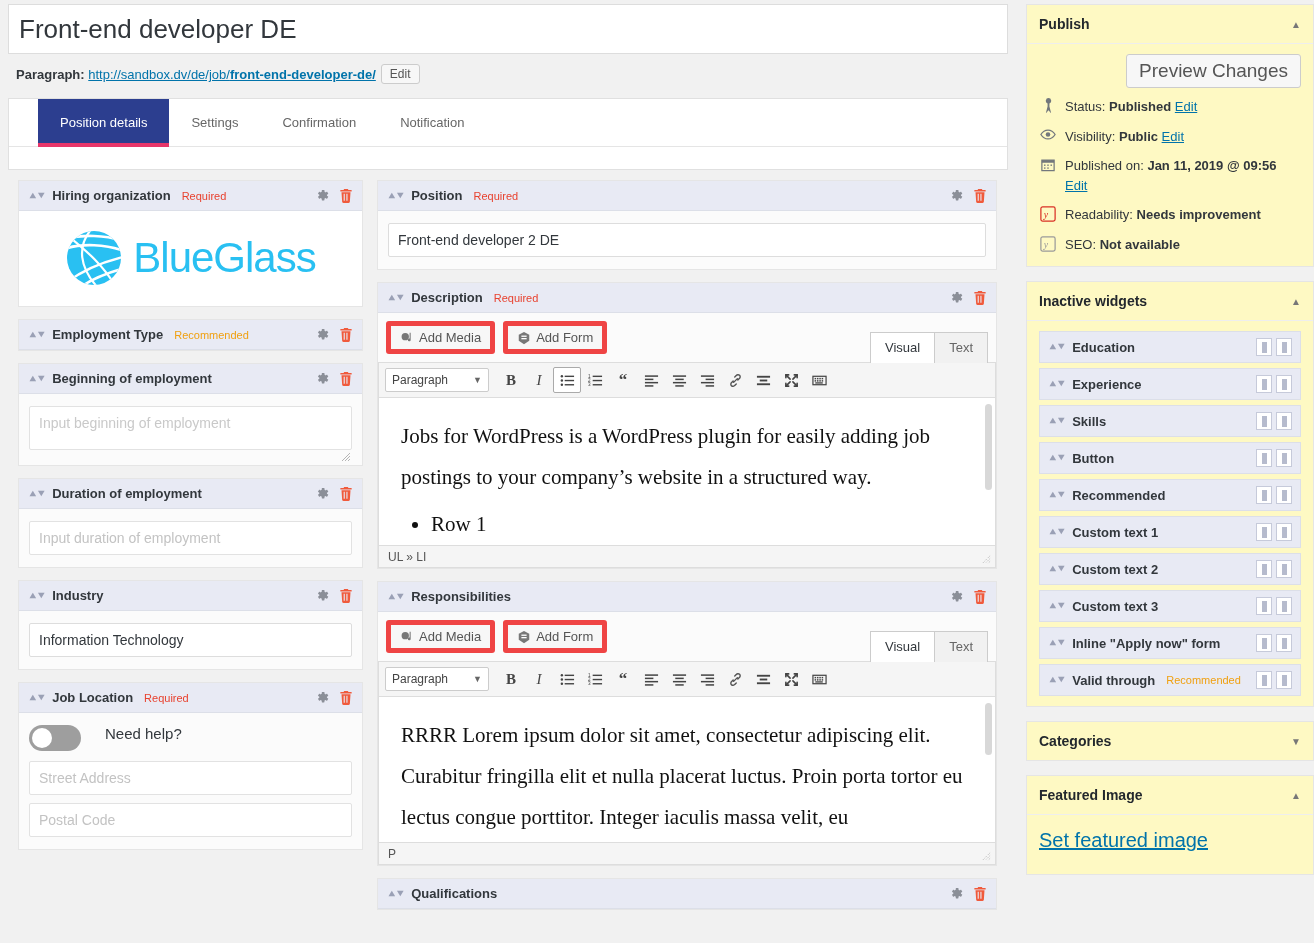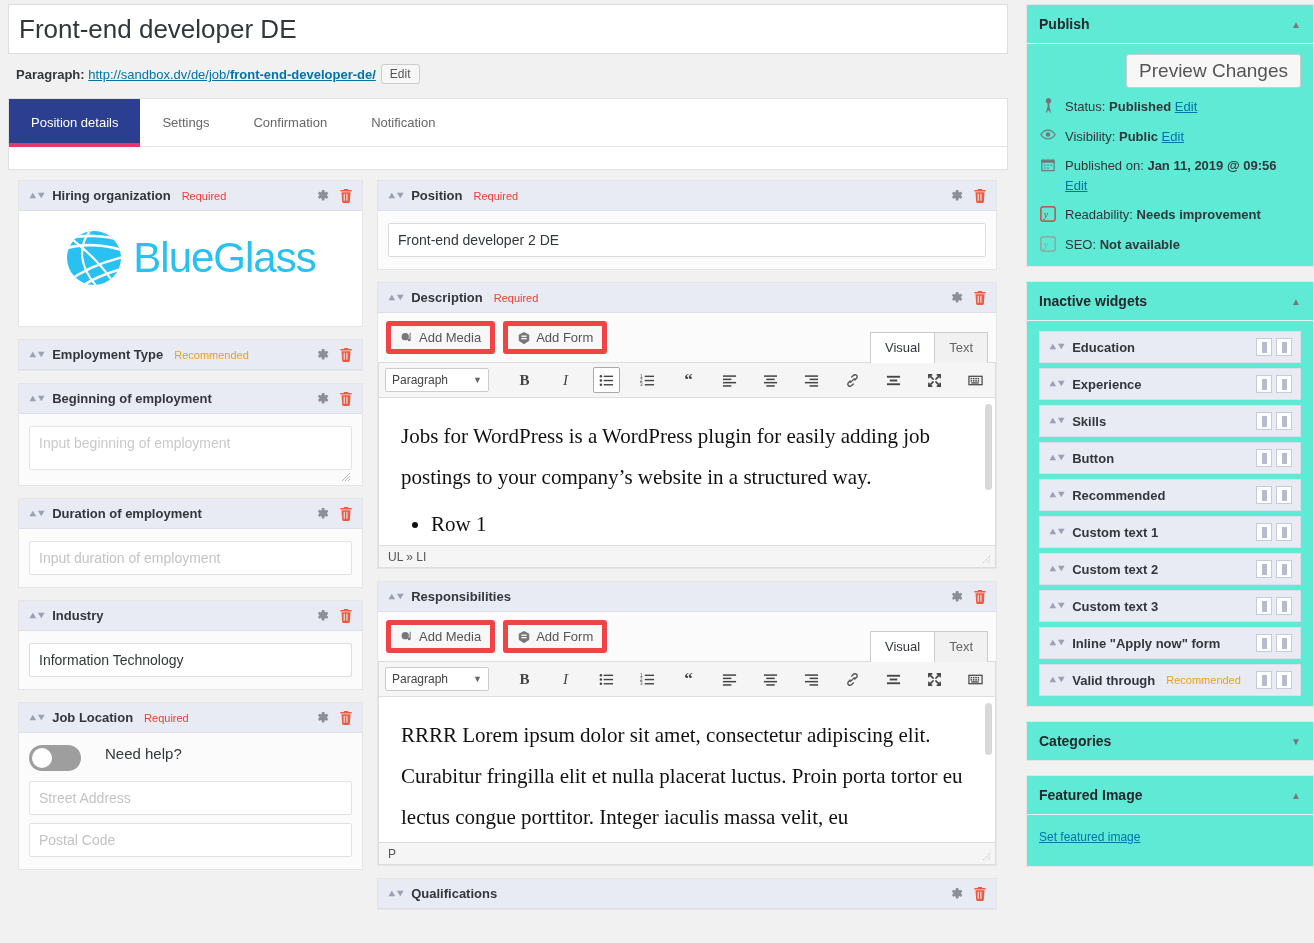--- a/index.html
+++ b/index.html
@@ -39,21 +39,21 @@
     display: inline-block; margin-left: 5px;
     background: #f7f7f7; border: 1px solid #ccc; border-radius: 3px;
     padding: 2px 8px; font-size: 12px; color: #555; cursor: pointer;
     vertical-align: 1px;
   }
 
   
   .tabcard {
     background: #fff; border: 1px solid #e0e0e0; margin-top: 2px;
   }
-  .tabbar { display: flex; border-bottom: 1px solid #e5e5e5; }
+  .tabbar { display: flex; border-bottom: 1px solid #e5e5e5; padding-left: 29px; }
   .tab {
     padding: 16px 22px; font-size: 13px; color: #666; cursor: pointer;
     position: relative; background: transparent;
   }
   .tab.active {
     background: #2c3e8f; color: #fff; font-weight: normal;
   }
   .tab.active::after {
     content: ""; position: absolute; left: 0; right: 0; bottom: -1px;
     height: 4px; background: #e8366a;
@@ -103,21 +103,21 @@
   .field-ta::placeholder { color: #c9c9c9; }
   .field-sub { margin-top: 8px; }
   .resize-corner {
     position: absolute; right: 11px; bottom: 3px;
     width: 12px; height: 12px; pointer-events: none;
   }
   .ta-wrap { position: relative; }
 
   
   .logo-box {
-    background: #fff; padding: 18px 10px 36px; text-align: center;
+    background: #fff; padding: 18px 10px 16px; text-align: center;
   }
   .logo-row { display: inline-flex; align-items: center; gap: 10px; }
   .logo-text {
     font-size: 42px; color: #29c0f2; letter-spacing: -1px;
     font-family: "Liberation Sans", sans-serif; font-weight: normal;
   }
 
   
   .toggle-row { display: flex; gap: 24px; margin-bottom: 10px; }
   .toggle {
@@ -142,21 +142,21 @@
     margin-right: 8px; margin-bottom: 8px;
   }
   .ed-tabs { margin-left: auto; display: flex; align-items: flex-end; }
   .ed-tab {
     padding: 7px 14px 8px; font-size: 13px; cursor: pointer;
     border: 1px solid #ccc; border-bottom: none; margin-left: -1px;
     background: #f1f1f1; color: #666; position: relative; top: 1px;
   }
   .ed-tab.active { background: #fff; color: #32373c; z-index: 2; }
   .ed-toolbar {
-    display: flex; align-items: center; gap: 14px;
+    display: flex; align-items: center; gap: 0;
     border: 1px solid #ddd; background: #f5f5f5;
     padding: 4px 6px;
   }
   .tb-select {
     border: 1px solid #ccc; background: #fff; border-radius: 2px;
     padding: 4px 6px; font-size: 12px; color: #444; min-width: 104px;
     display: flex; align-items: center; cursor: pointer; margin-right: 8px;
   }
   .tb-select .caret { margin-left: auto; font-size: 9px; color: #666; }
   .tb-btn {
@@ -184,21 +184,21 @@
   .ed-status {
     border: 1px solid #ddd; border-top: none; background: #f5f5f5;
     padding: 4px 9px; font-size: 12px; color: #555;
     position: relative; height: 22px;
   }
   .ed-status .grip {
     position: absolute; right: 4px; bottom: 3px; width: 11px; height: 11px;
   }
 
   
-  .sbox { background: #5eead4; border: 1px solid #e5e5e5; margin-bottom: 14px; }
+  .sbox { background: #fef9c3; border: 1px solid #e5e5e5; margin-bottom: 14px; }
   .sbox-head {
     display: flex; align-items: center;
     padding: 11px 12px; border-bottom: 1px solid #eee;
   }
   .sbox-head.noborder { border-bottom: none; }
   .sbox-title { font-weight: bold; font-size: 14px; color: #23282d; }
   .toggle-arrow {
     margin-left: auto; color: #777; font-size: 10px; cursor: pointer;
   }
   .sbox-body { padding: 10px 12px; }
@@ -234,21 +234,21 @@
   .widget-name { font-weight: bold; font-size: 13px; color: #32373c; }
   .widget-actions { margin-left: auto; display: flex; gap: 4px; }
   .wbtn {
     width: 16px; height: 18px; border: 1px solid #c6cada;
     background: #fff; cursor: pointer; position: relative;
   }
   .wbtn::after {
     content: ""; position: absolute; left: 5px; top: 3px;
     width: 5px; height: 11px; background: #b6bbcd;
   }
-  .set-featured { color: #0073aa; text-decoration: underline; font-size: 12px; cursor: pointer; }
+  .set-featured { color: #0073aa; text-decoration: underline; font-size: 20px; cursor: pointer; }
 </style>
 </head>
 <body>
 
 <div class="page">
 
   <div class="col-main">
 
     <div class="title-wrap">
       <input class="title-input" value="Front-end developer DE" style="">

